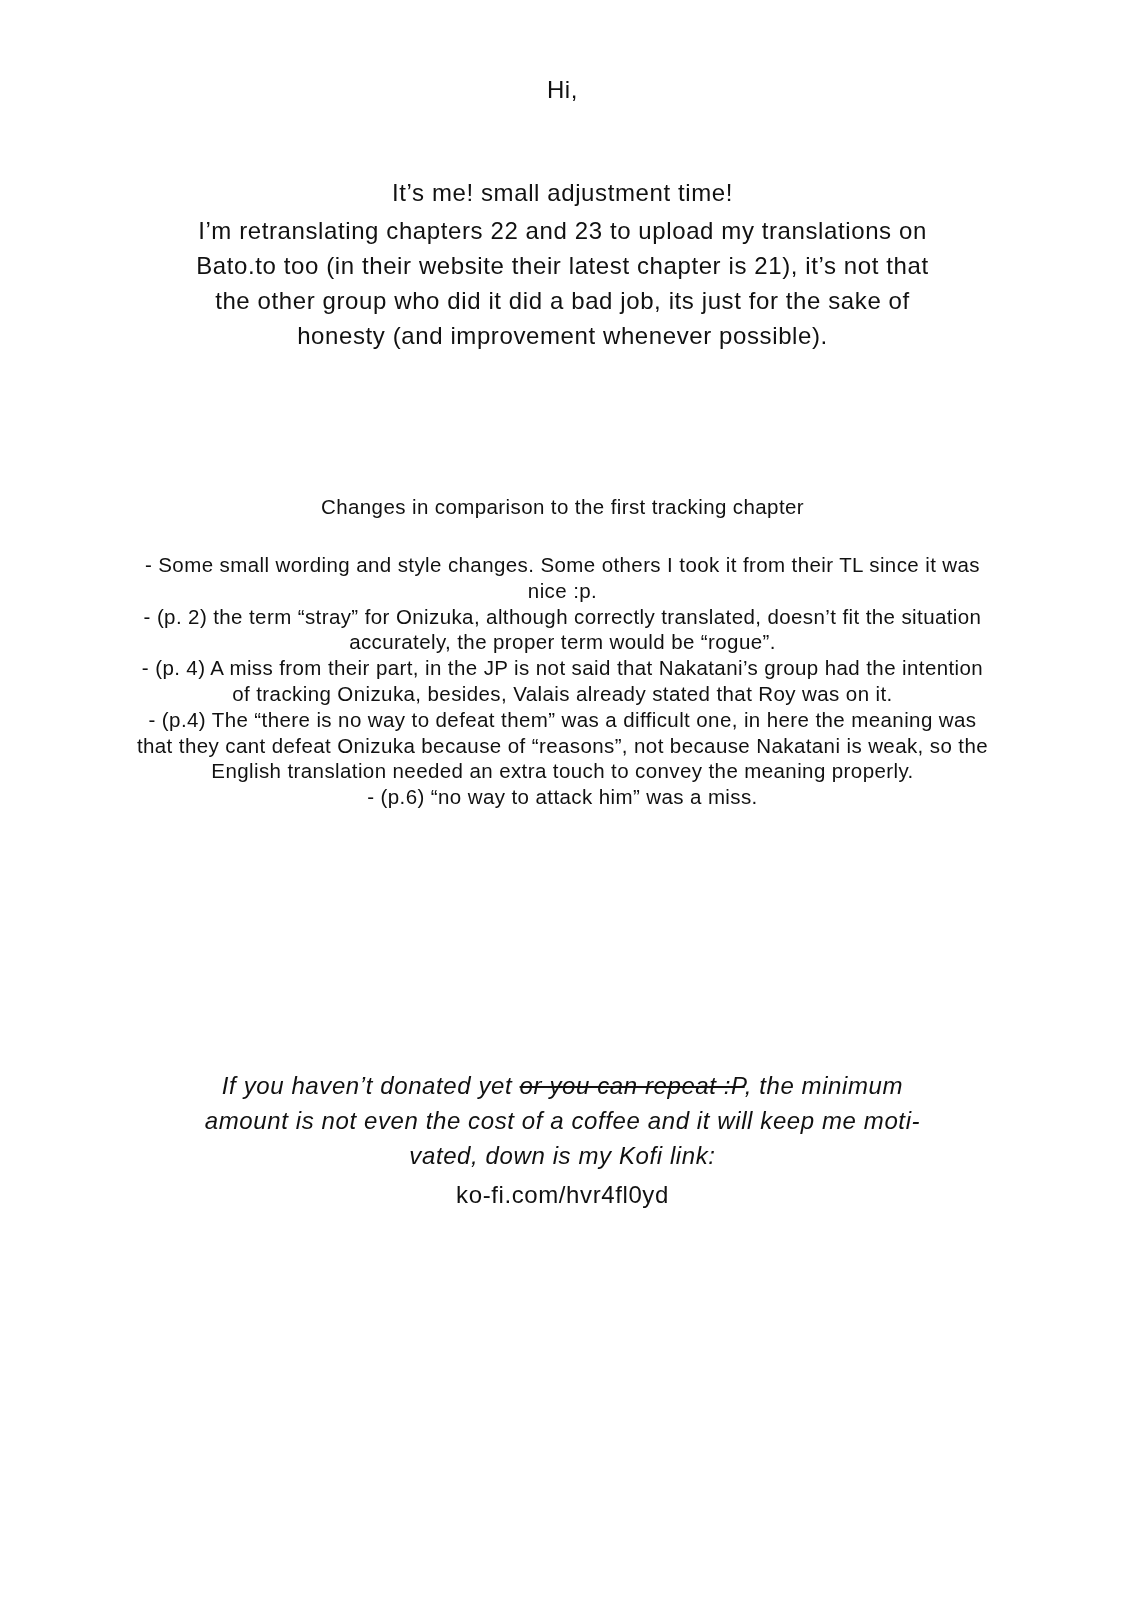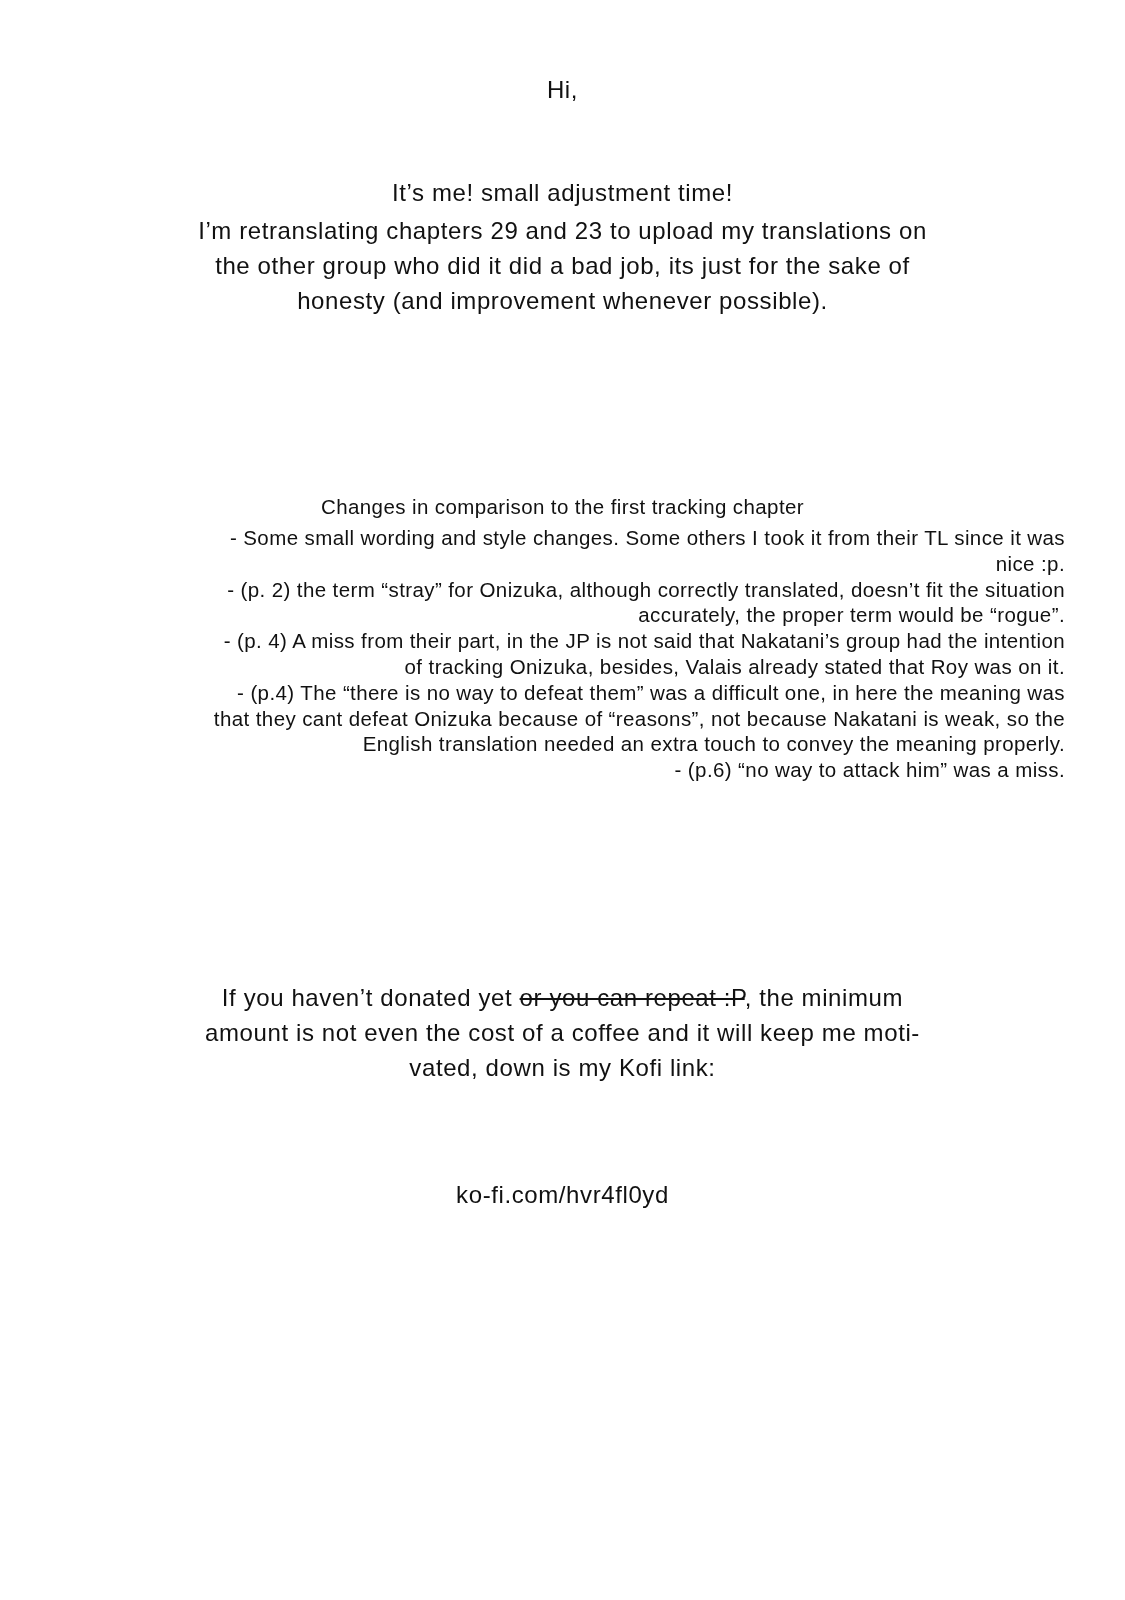--- a/index.html
+++ b/index.html
@@ -48,28 +48,29 @@
 </head>
 <body>
 
 <div class="page">
 
   <p class="block big" style="top:72px;">Hi,</p>
 
   <p class="block big" style="top:143px;margin-top:32px;">It’s me! small adjustment time!</p>
 
   <div class="block big" style="top:213px;">
-    <span class="list-line">I’m retranslating chapters 29 and 23 to upload my translations on</span>
+    <span class="list-line">I’m retranslating chapters 22 and 23 to upload my translations on</span>
+    <span class="list-line">Bato.to too (in their website their latest chapter is 21), it’s not that</span>
     <span class="list-line">the other group who did it did a bad job, its just for the sake of</span>
     <span class="list-line">honesty (and improvement whenever possible).</span>
   </div>
 
   <p class="block small" style="top:494px;">Changes in comparison to the first tracking chapter</p>
 
-  <div class="block small" style="top:525px;text-align:right;">
+  <div class="block small" style="top:552px;">
     <div>
       <span class="list-line">- Some small wording and style changes. Some others I took it from their TL since it was</span>
       <span class="list-line">nice :p.</span>
     </div>
     <div>
       <span class="list-line">- (p. 2) the term “stray” for Onizuka, although correctly translated, doesn’t fit the situation</span>
       <span class="list-line">accurately, the proper term would be “rogue”.</span>
     </div>
     <div>
       <span class="list-line">- (p. 4) A miss from their part, in the JP is not said that Nakatani’s group had the intention</span>
@@ -78,21 +79,21 @@
     <div>
       <span class="list-line">- (p.4) The “there is no way to defeat them” was a difficult one, in here the meaning was</span>
       <span class="list-line">that they cant defeat Onizuka because of “reasons”, not because Nakatani is weak, so the</span>
       <span class="list-line">English translation needed an extra touch to convey the meaning properly.</span>
     </div>
     <div>
       <span class="list-line">- (p.6) “no way to attack him” was a miss.</span>
     </div>
   </div>
 
-  <div class="block big" style="top:980px;">
+  <div class="block big" style="top:1068px;font-style:italic;">
     <span class="list-line"><span>If you haven’t donated yet </span><span class="strike">or you can repeat :P</span><span>, the minimum</span></span>
     <span class="list-line">amount is not even the cost of a coffee and it will keep me moti-</span>
     <span class="list-line">vated, down is my Kofi link:</span>
   </div>
 
   <p class="block big" style="top:1177px;">ko-fi.com/hvr4fl0yd</p>
 
 </div>
 
 </body></html>

